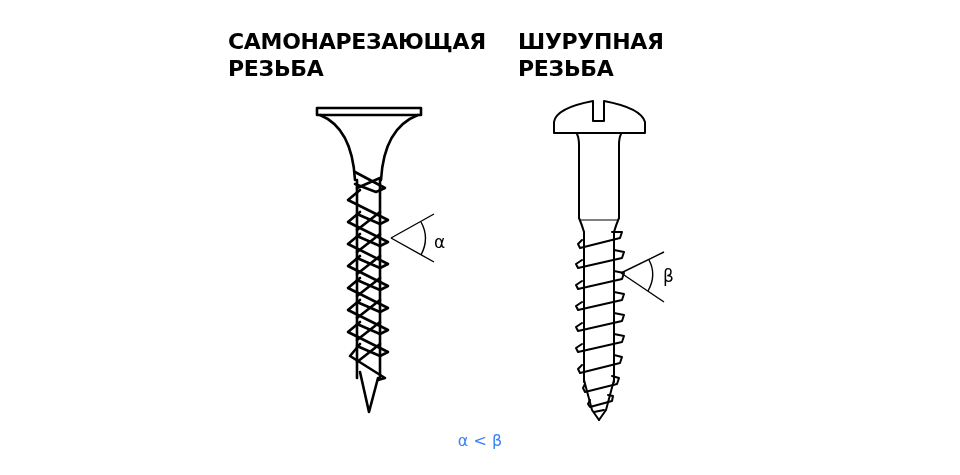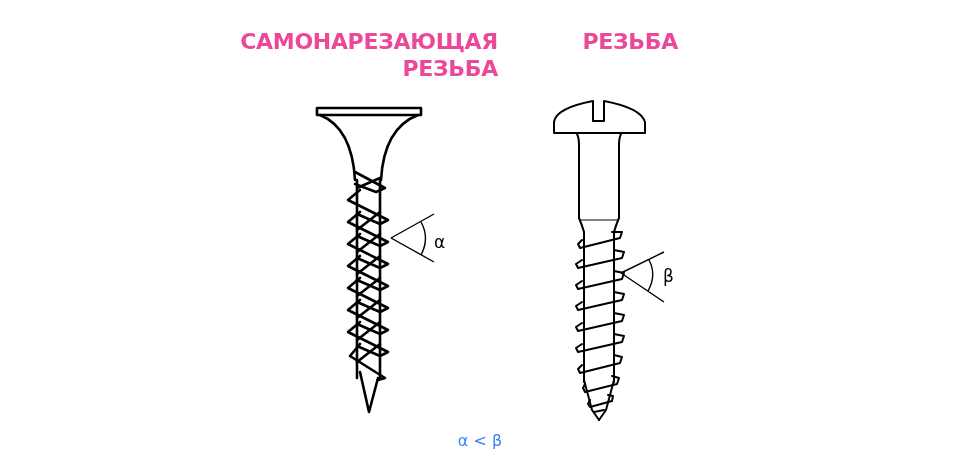--- a/index.html
+++ b/index.html
@@ -1,18 +1,18 @@
 <!DOCTYPE html>
 <html><head>
 <meta charset="utf-8">
 <style>
   html, body { margin:0; padding:0; background:#ffffff; }
   body { width:960px; height:475px; position:relative; overflow:hidden; font-family:"DejaVu Sans", sans-serif; }
   .title {
-    position:absolute; text-align:right; color:#ec4899;
+    position:absolute; text-align:left; color:#000000;
     font-family:"DejaVu Sans", sans-serif; font-weight:bold;
     font-size:22px; line-height:27px; letter-spacing:-0.3px;
   }
   #title-left { left:228px; top:28px; width:270px; }
   #title-right { left:518px; top:28px; width:160px; }
   svg.diagram { position:absolute; left:0; top:0; }
   .angle-label {
     position:absolute; font-family:"DejaVu Sans", sans-serif;
     font-size:17px; color:#000; line-height:20px;
   }
@@ -25,20 +25,21 @@
 </style>
 </head>
 <body>
 
 <div class="title" id="title-left">
   <div>САМОНАРЕЗАЮЩАЯ</div>
   <div>РЕЗЬБА</div>
 </div>
 
 <div class="title" id="title-right">
+  <div>ШУРУПНАЯ</div>
   <div>РЕЗЬБА</div>
 </div>
 
 <svg class="diagram" width="960" height="475" viewBox="0 0 960 475">
 
   <g fill="none" stroke="#000" stroke-width="2.6" stroke-linejoin="round" stroke-linecap="round">
 
     <rect x="317" y="108" width="104" height="7"></rect>
 
     <path d="M320 115 Q352 128 355 180"></path>

